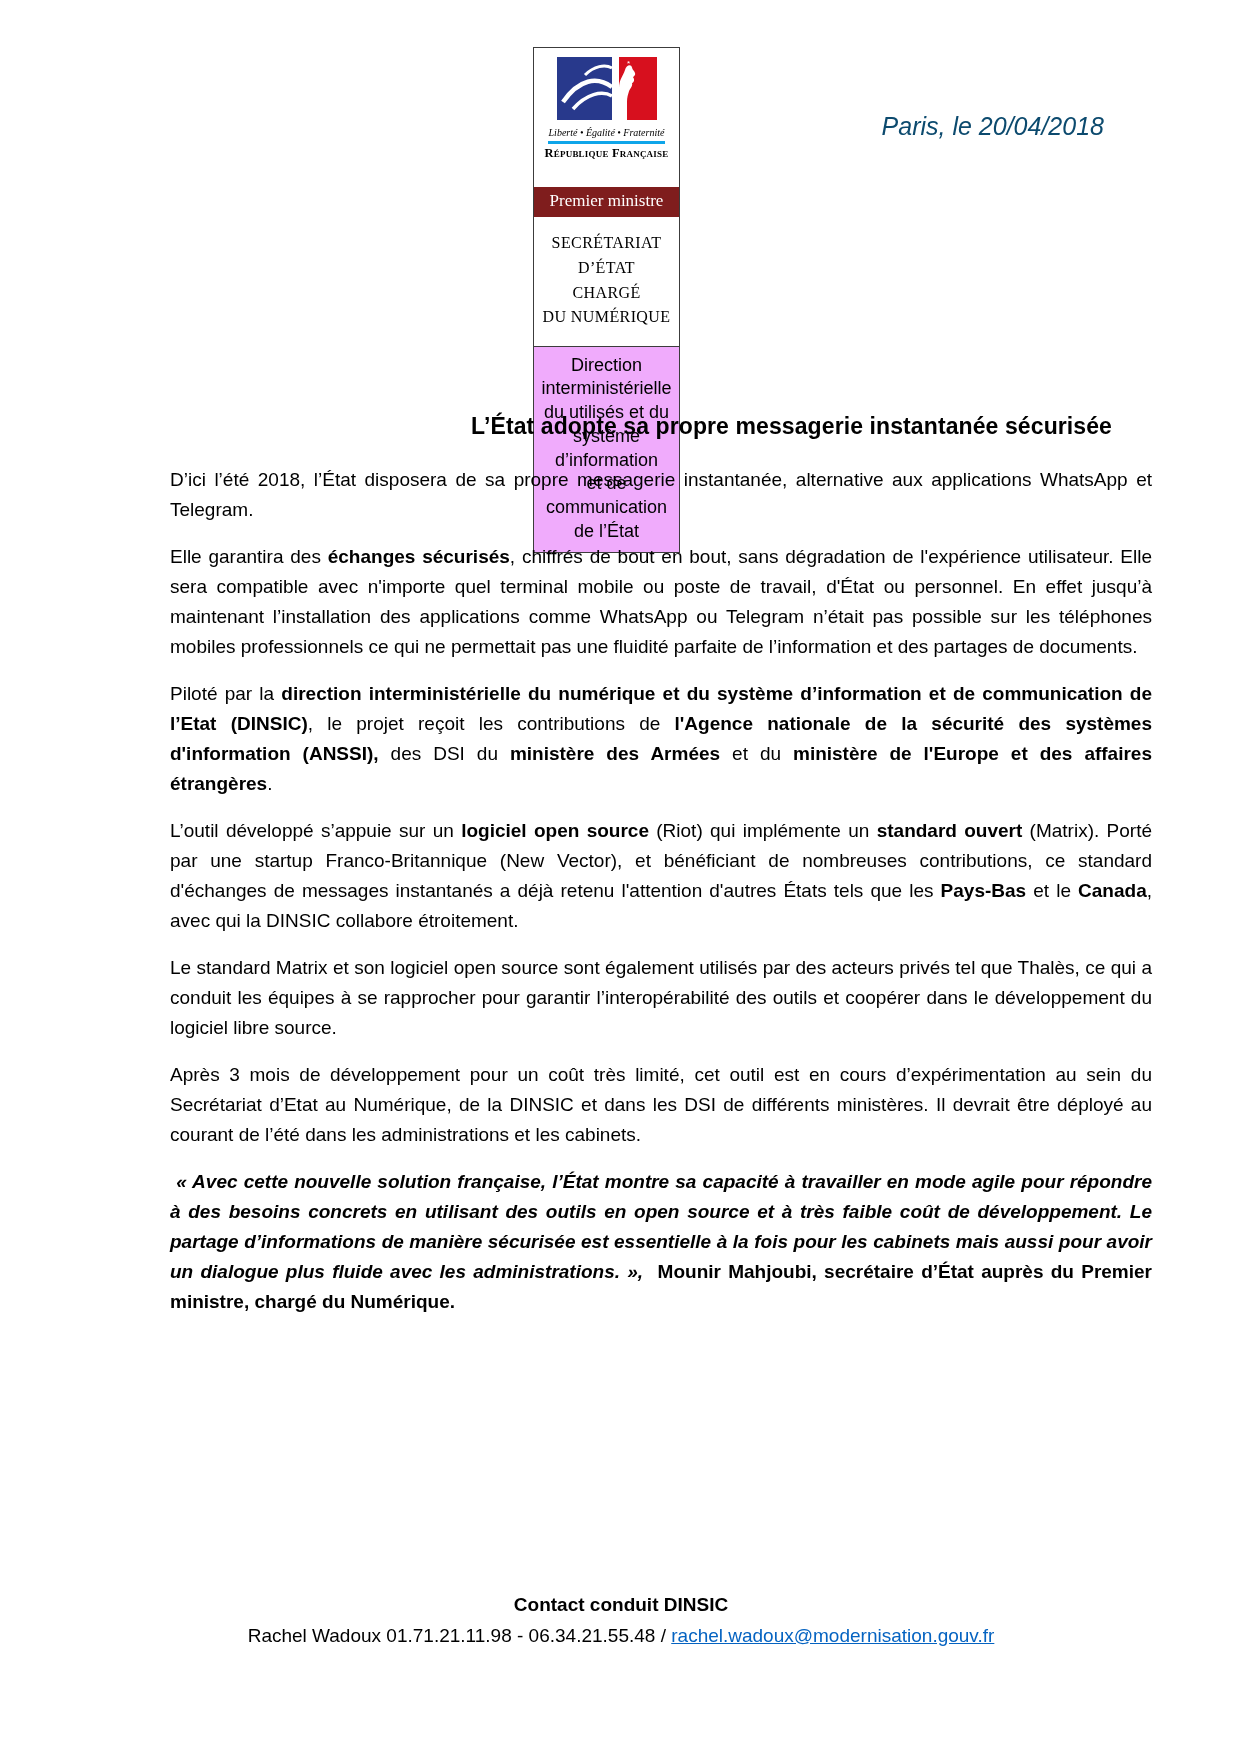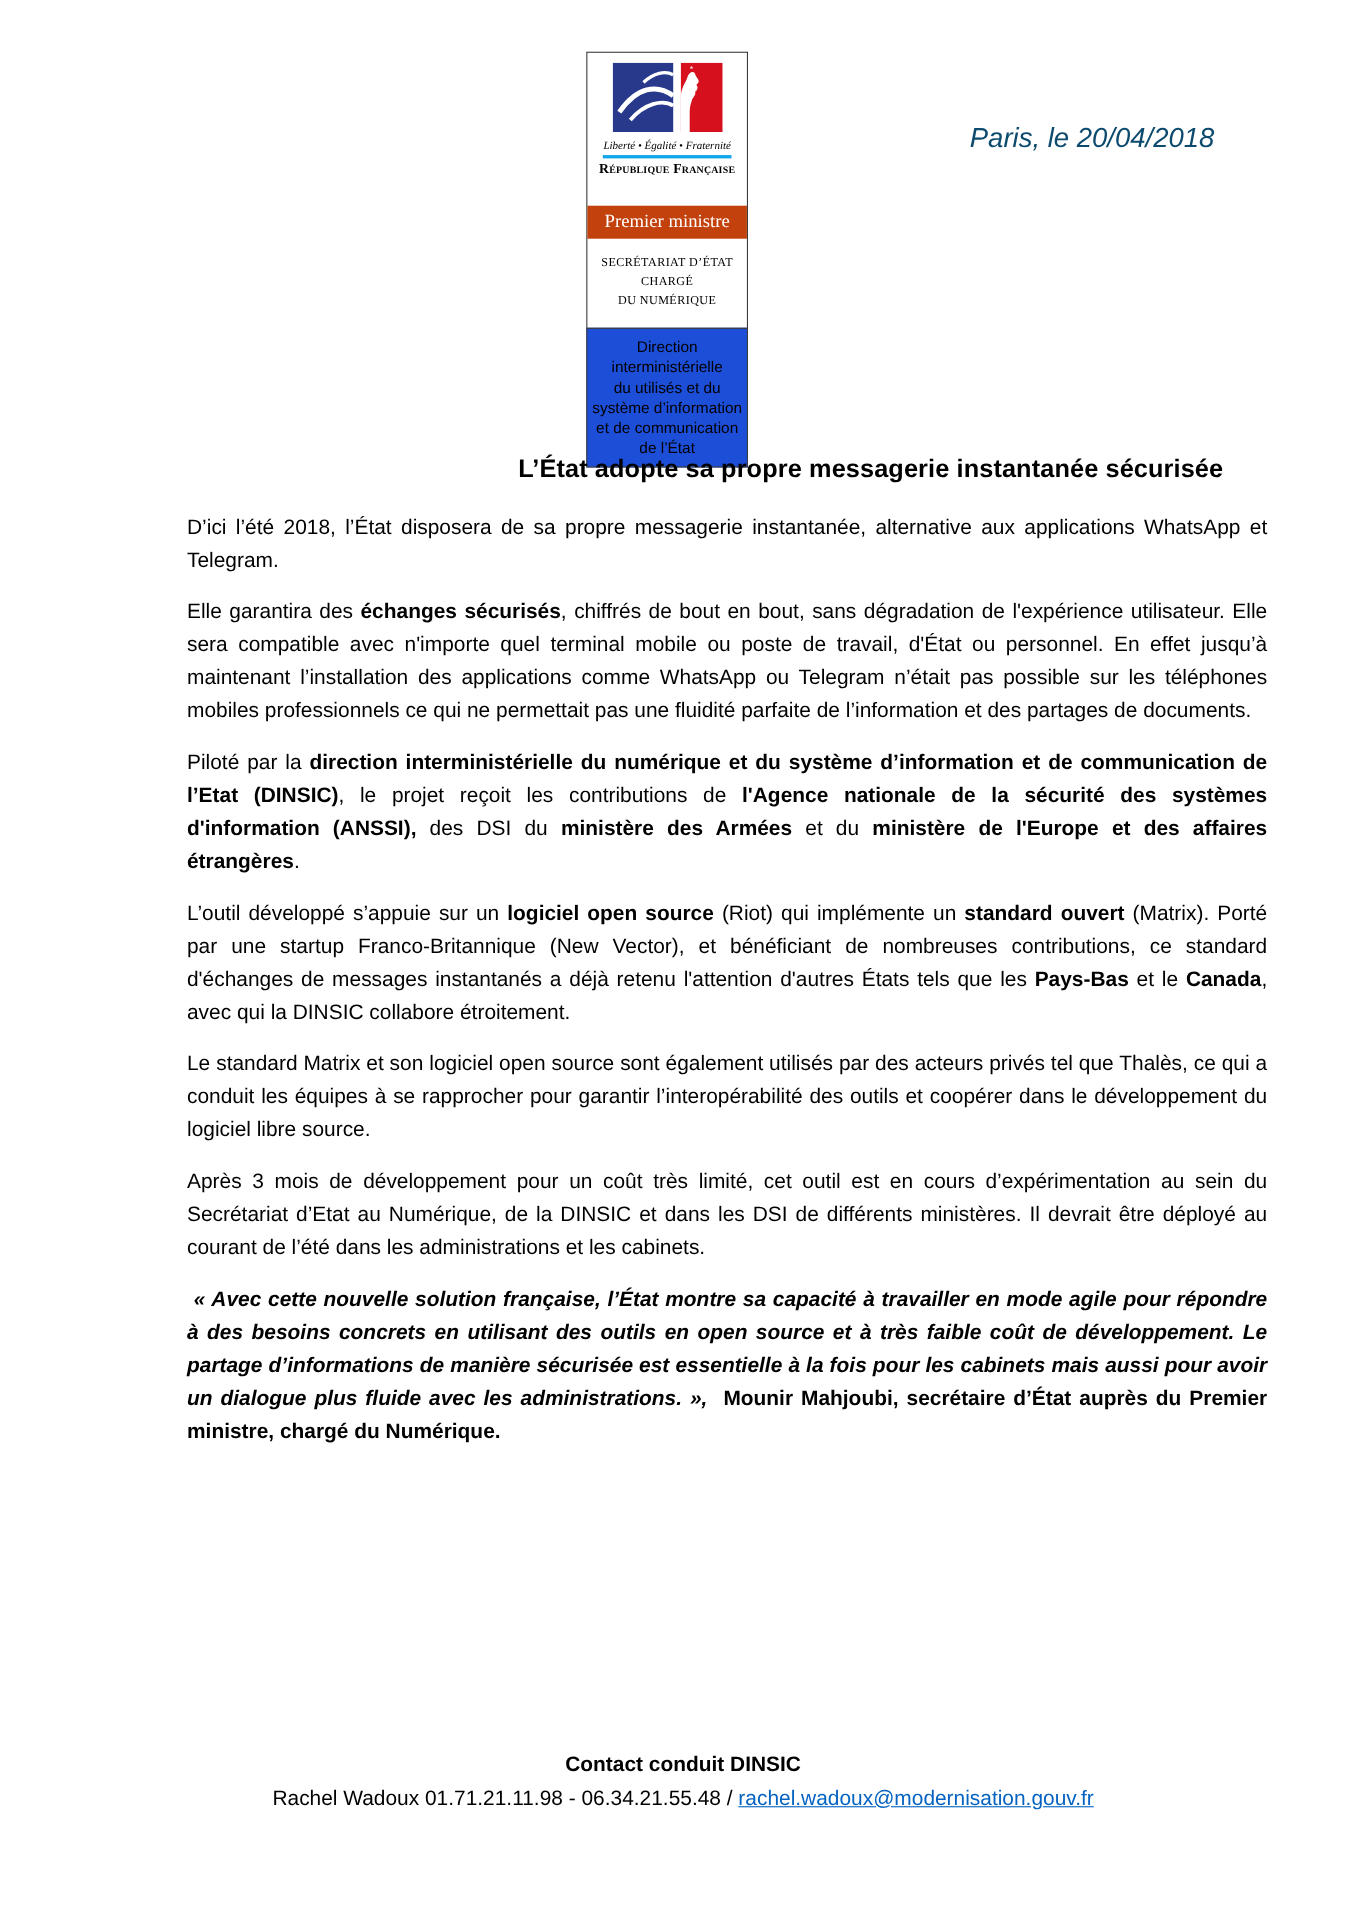--- a/index.html
+++ b/index.html
@@ -27,27 +27,27 @@
     font-family:"Liberation Serif", serif; font-weight:bold;
     font-variant:small-caps; font-size:12.5px; letter-spacing:.2px;
     margin:2px 0 26px; white-space:nowrap;
   }
   .banner {
     background:#2d3d8f; color:#fff;
     font-family:"Liberation Serif", serif; font-size:17px;
     padding:4px 0 6px; white-space:nowrap;
   }
   .secretariat {
-    font-family:"Liberation Serif", serif; font-size:11px;
+    font-family:"Liberation Serif", serif; font-size:16px;
     letter-spacing:.4px; line-height:1.55; padding:14px 1px 16px;
   }
   .logo-box-bottom {
     border:1.5px solid #3c3c3c; border-top:1.5px solid #3c3c3c;
-    margin-top:-1.5px; background:#1d4ed8;
-    font-size:14px; line-height:1.32; padding:7px 1px 8px;
+    margin-top:-1.5px; background:#f0abfc;
+    font-size:18px; line-height:1.32; padding:7px 1px 8px;
   }
 
   
   .date-line {
     position:absolute; top:112px; right:136px;
     font-style:italic; color:#0c4a6e; font-size:25px;
   }
 
   
   .doc-title {
@@ -82,21 +82,21 @@
           <path d="M16 52 C 29 37, 45 33, 55 39" stroke="#ffffff" stroke-width="3.5" fill="none"></path>
           <path d="M28 18 C 37 9, 48 7, 55 11" stroke="#ffffff" stroke-width="3" fill="none"></path>
           <path d="M62 63 V 31 C 62 23, 66 19, 68 13 C 69 8.5, 74 6.5, 75 10.5 C 75.8 13.8, 79 15, 78 18 L 76 20.2 C 78 22.2, 77 25.2, 75 26.2 C 76 29.2, 73 31.2, 72 34.2 C 71 37.4, 70 40.5, 70 44.5 V 63 Z" fill="#ffffff"></path>
           <text x="70" y="8.5" font-size="8" fill="#ffffff">*</text>
         </svg>
       </div>
       <div>
         <span class="motto">Liberté • Égalité • Fraternité</span>
       </div>
       <div class="republique">République Française</div>
-      <div class="banner" style="background: #c2410c;">Premier ministre</div>
+      <div class="banner" style="background: #7f1d1d;">Premier ministre</div>
       <div class="secretariat">
           <div>SECRÉTARIAT D’ÉTAT</div>
           <div>CHARGÉ</div>
           <div>DU NUMÉRIQUE</div>
         </div>
     </div>
     <div class="logo-box-bottom">
         <div>Direction</div>
         <div>interministérielle</div>
         <div>du utilisés et du</div>

